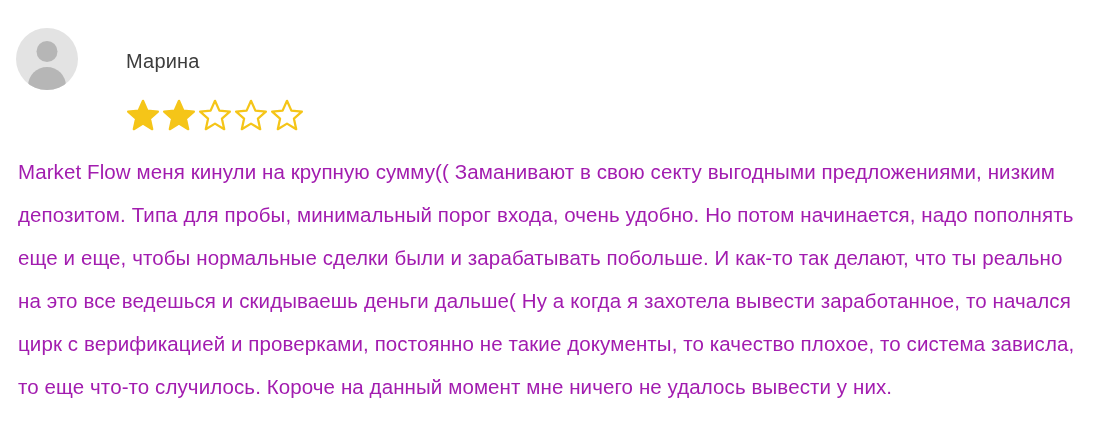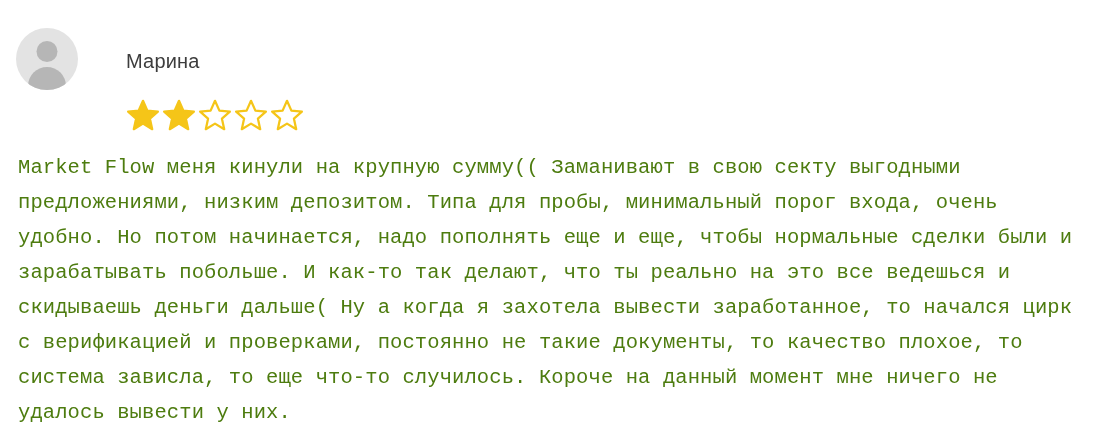--- a/index.html
+++ b/index.html
@@ -87,25 +87,24 @@
   .star {
     width: 34px;
     height: 34px;
     display: block;
   }
 
   .review-text {
     margin: 58px 0 0 0;
     padding: 0 14px 0 2px;
     font-size: 20.5px;
-    line-height: 35px;
-    color: #4d7c0f;
+    line-height: 43px;
+    color: #a21caf;
     letter-spacing: 0.1px;
     white-space: pre-wrap;
-    font-family: Liberation Mono, monospace;
   }
 </style>
 </head>
 <body>
 
 <div class="review">
 
   <div class="review-header">
 
     <div class="avatar">

